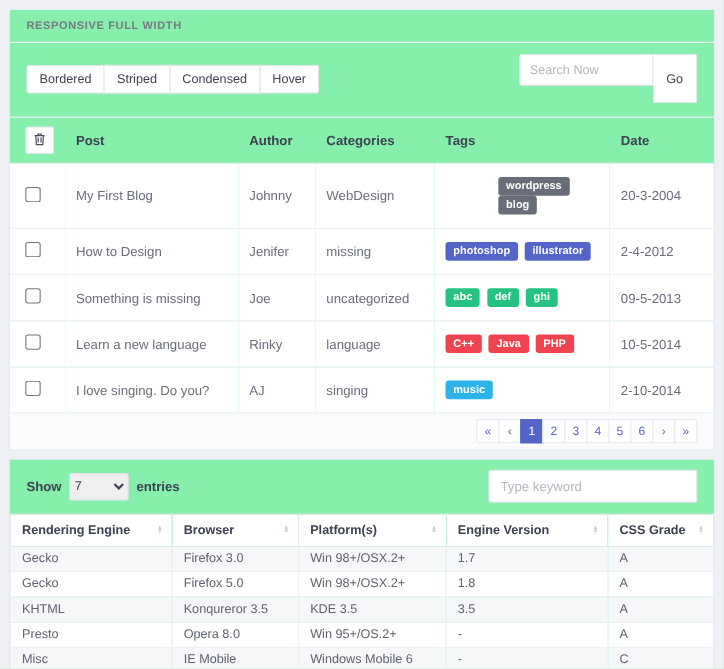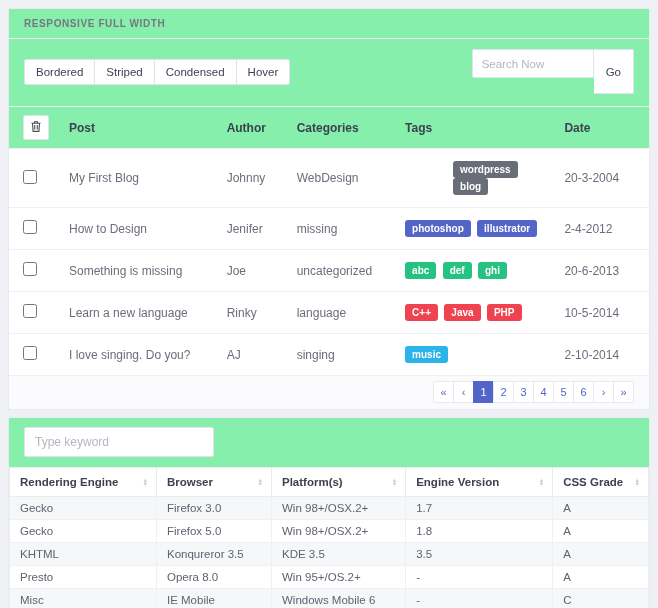--- a/index.html
+++ b/index.html
@@ -213,21 +213,21 @@
       <tr>
         <td class="col-check"><input type="checkbox" class="row-check" style=""></td>
         <td>Something is missing</td>
         <td>Joe</td>
         <td>uncategorized</td>
         <td>
           <span class="badge badge-success">abc</span>
           <span class="badge badge-success">def</span>
           <span class="badge badge-success">ghi</span>
         </td>
-        <td>20-6-2013</td>
+        <td>09-5-2013</td>
       </tr>
       <tr>
         <td class="col-check"><input type="checkbox" class="row-check" style=""></td>
         <td>Learn a new language</td>
         <td>Rinky</td>
         <td>language</td>
         <td>
           <span class="badge badge-danger">C++</span>
           <span class="badge badge-danger">Java</span>
           <span class="badge badge-danger">PHP</span>
@@ -258,20 +258,27 @@
       <a class="page-item">5</a>
       <a class="page-item">6</a>
       <a class="page-item">›</a>
       <a class="page-item">»</a>
     </span>
   </div>
 </div>
 
 <div class="panel">
   <div class="dt-controls">
+    <span class="show-entries">
+      <span>Show</span>
+      <select>
+        <option>7</option>
+      </select>
+      <span>entries</span>
+    </span>
     <input type="text" class="keyword-input" placeholder="Type keyword" style="">
   </div>
 
   <table class="dt-table">
     <thead>
       <tr>
         <th class="c1"><span>Rendering Engine</span><span class="sort-icon"></span></th>
         <th class="c2"><span>Browser</span><span class="sort-icon"></span></th>
         <th class="c3"><span>Platform(s)</span><span class="sort-icon"></span></th>
         <th class="c4"><span>Engine Version</span><span class="sort-icon"></span></th>

